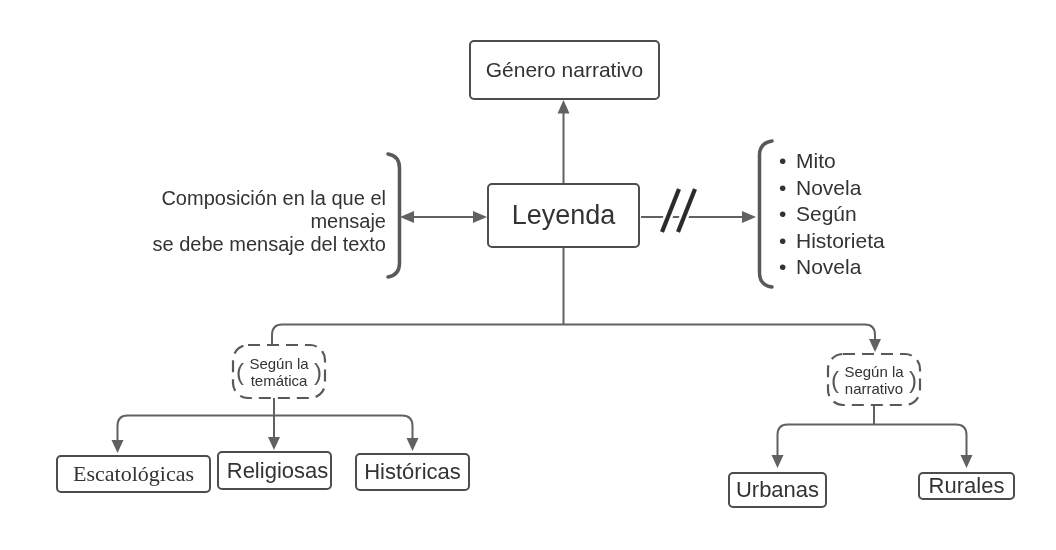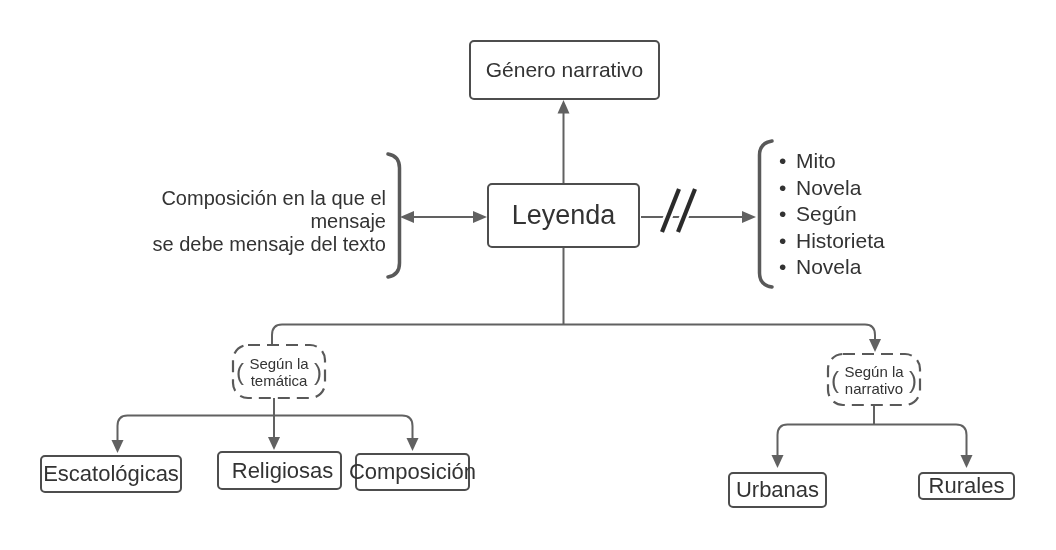--- a/index.html
+++ b/index.html
@@ -32,22 +32,22 @@
     display: flex;
     align-items: center;
     justify-content: center;
     text-align: center;
     white-space: nowrap;
     color: #333333;
   }
   .node-genero   { left: 469px; top: 40px;  width: 191px; height: 60px; font-size: 21px; }
   .node-leyenda  { left: 487px; top: 183px; width: 153px; height: 65px; font-size: 27px; }
   .node-leaf     { font-size: 22px; }
-  .node-escatologicas { left: 40px;  top: 455px; width: 142px; height: 38px; }
-  .node-religiosas    { left: 217px; top: 451px; width: 125px; height: 39px; padding-left: 6px; }
+  .node-escatologicas { left: 56px;  top: 455px; width: 155px; height: 38px; font-family: Liberation Serif, serif; }
+  .node-religiosas    { left: 217px; top: 451px; width: 115px; height: 39px; padding-left: 6px; }
   .node-historicas    { left: 355px; top: 453px; width: 115px; height: 38px; }
   .node-urbanas       { left: 728px; top: 472px; width: 99px;  height: 36px; }
   .node-rurales       { left: 918px; top: 472px; width: 97px;  height: 28px; }
 
   .definition {
     position: absolute;
     z-index: 2;
     left: 84px; top: 187px;
     width: 302px;
     font-size: 20px;
@@ -188,21 +188,21 @@
     <span class="paren paren-close">)</span>
   </div>
 
   <div class="node node-leaf node-escatologicas">
     <span>Escatológicas</span>
   </div>
   <div class="node node-leaf node-religiosas">
     <span>Religiosas</span>
   </div>
   <div class="node node-leaf node-historicas">
-    <span>Composición</span>
+    <span>Históricas</span>
   </div>
   <div class="node node-leaf node-urbanas">
     <span>Urbanas</span>
   </div>
   <div class="node node-leaf node-rurales">
     <span>Rurales</span>
   </div>
 
 </div>
 

